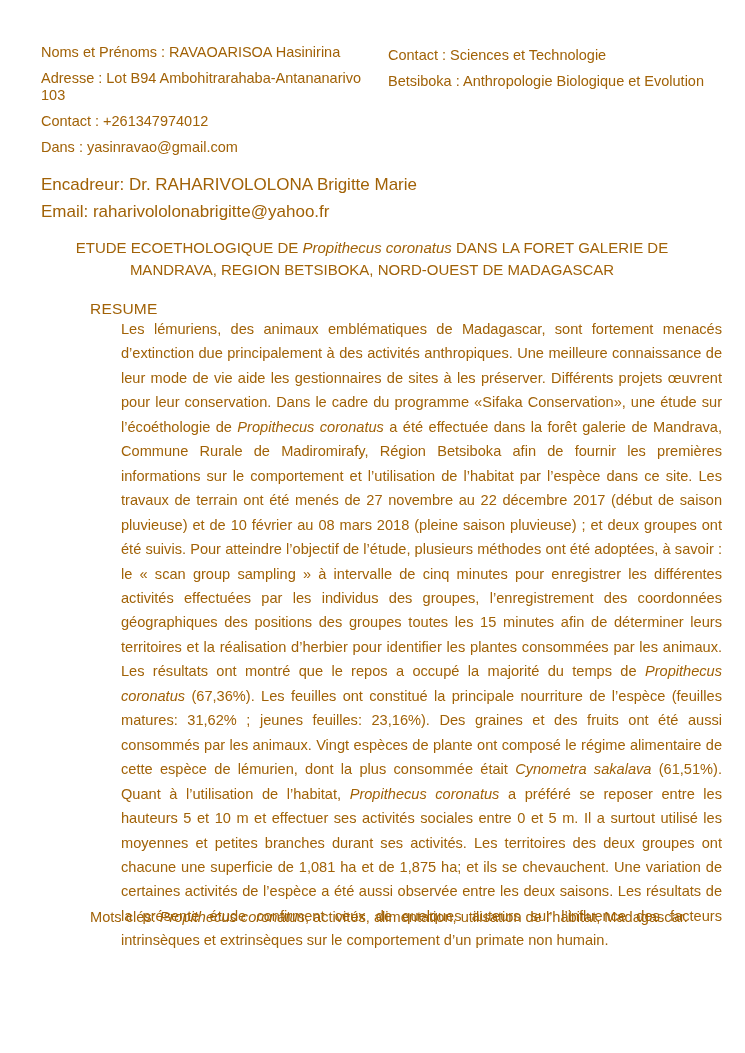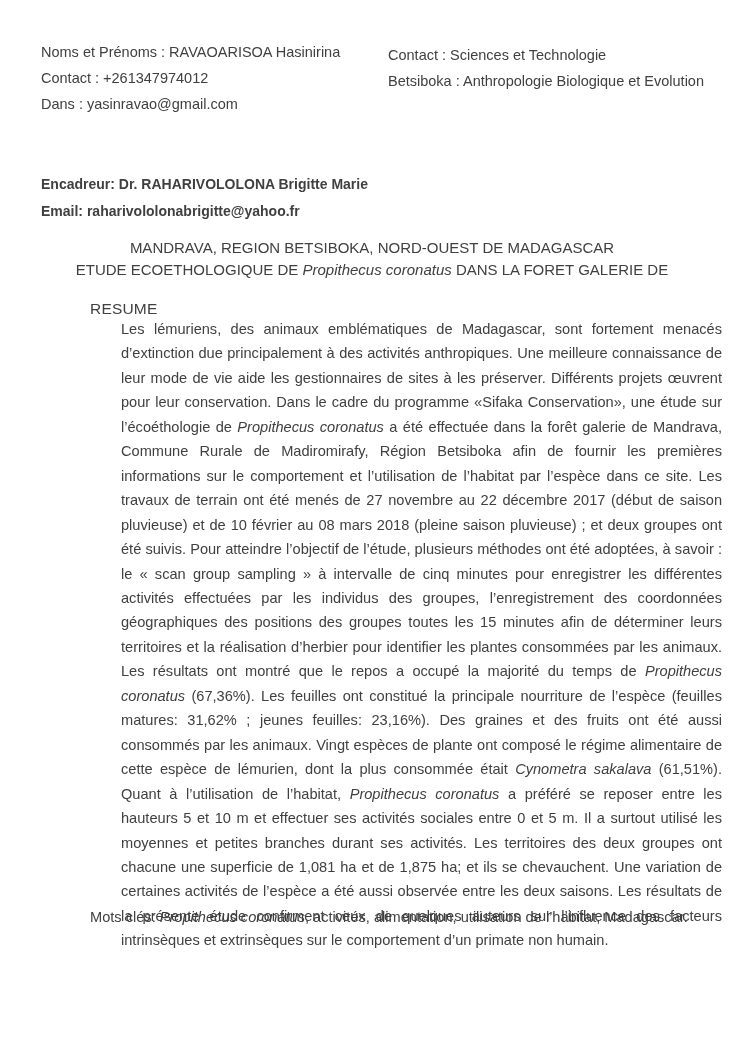--- a/index.html
+++ b/index.html
@@ -5,21 +5,21 @@
   html, body {
     margin: 0;
     padding: 0;
     background: #ffffff;
   }
   .page {
     position: relative;
     width: 745px;
     height: 1053px;
     background: #ffffff;
-    color: #404040;
+    color: #a16207;
     font-family: "Liberation Sans", "DejaVu Sans", sans-serif;
     overflow: hidden;
   }
   .field {
     font-size: 14.5px;
     line-height: 16.5px;
     margin: 0 0 9.5px 0;
   }
   .col-left {
     position: absolute;
@@ -33,24 +33,23 @@
     top: 47px;
     width: 345px;
   }
   .supervisor {
     position: absolute;
     left: 41px;
     top: 176px;
     width: 560px;
   }
   .sup-line {
-    font-size: 14px;
+    font-size: 17px;
     line-height: 17px;
     margin: 0 0 10px 0;
-    font-weight: bold;
   }
   .title-block {
     position: absolute;
     left: 52px;
     top: 237px;
     width: 640px;
     text-align: center;
     font-size: 15px;
     line-height: 21.5px;
   }
@@ -84,37 +83,38 @@
     font-style: italic;
   }
 </style>
 </head>
 <body>
 
 <div class="page">
 
   <div class="col-left">
     <p class="field">Noms et Prénoms : RAVAOARISOA Hasinirina</p>
+    <p class="field">Adresse : Lot B94 Ambohitrarahaba-Antananarivo 103</p>
     <p class="field">Contact : +261347974012</p>
     <p class="field">Dans : yasinravao@gmail.com</p>
   </div>
 
   <div class="col-right">
     <p class="field">Contact : Sciences et Technologie</p>
     <p class="field">Betsiboka : Anthropologie Biologique et Evolution</p>
   </div>
 
   <div class="supervisor">
     <p class="sup-line">Encadreur: Dr. RAHARIVOLOLONA Brigitte Marie</p>
     <p class="sup-line">Email: raharivololonabrigitte@yahoo.fr</p>
   </div>
 
   <div class="title-block">
+    <div><span>ETUDE ECOETHOLOGIQUE DE </span><span class="seg-italic">Propithecus coronatus</span><span> DANS LA FORET GALERIE DE</span></div>
     <div>MANDRAVA, REGION BETSIBOKA, NORD-OUEST DE MADAGASCAR</div>
-    <div><span>ETUDE ECOETHOLOGIQUE DE </span><span class="seg-italic">Propithecus coronatus</span><span> DANS LA FORET GALERIE DE</span></div>
   </div>
 
   <div class="resume-heading">RESUME</div>
 
   <div class="abstract"><span>Les lémuriens, des animaux emblématiques de Madagascar, sont fortement menacés d’extinction due principalement à des activités anthropiques. Une meilleure connaissance de leur mode de vie aide les gestionnaires de sites à les préserver. Différents projets œuvrent pour leur conservation. Dans le cadre du programme «Sifaka Conservation», une étude sur l’écoéthologie de </span><span class="seg-italic">Propithecus coronatus</span><span> a été effectuée dans la forêt galerie de Mandrava, Commune Rurale de Madiromirafy, Région Betsiboka afin de fournir les premières informations sur le comportement et l’utilisation de l’habitat par l’espèce dans ce site. Les travaux de terrain ont été menés de 27 novembre au 22 décembre 2017 (début de saison pluvieuse) et de 10 février au 08 mars 2018 (pleine saison pluvieuse) ; et deux groupes ont été suivis. Pour atteindre l’objectif de l’étude, plusieurs méthodes ont été adoptées, à savoir : le « scan group sampling » à intervalle de cinq minutes pour enregistrer les différentes activités effectuées par les individus des groupes, l’enregistrement des coordonnées géographiques des positions des groupes toutes les 15 minutes afin de déterminer leurs territoires et la réalisation d’herbier pour identifier les plantes consommées par les animaux. Les résultats ont montré que le repos a occupé la majorité du temps de </span><span class="seg-italic">Propithecus coronatus</span><span> (67,36%). Les feuilles ont constitué la principale nourriture de l’espèce (feuilles matures: 31,62% ; jeunes feuilles: 23,16%). Des graines et des fruits ont été aussi consommés par les animaux. Vingt espèces de plante ont composé le régime alimentaire de cette espèce de lémurien, dont la plus consommée était </span><span class="seg-italic">Cynometra sakalava</span><span> (61,51%). Quant à l’utilisation de l’habitat, </span><span class="seg-italic">Propithecus coronatus</span><span> a préféré se reposer entre les hauteurs 5 et 10 m et effectuer ses activités sociales entre 0 et 5 m. Il a surtout utilisé les moyennes et petites branches durant ses activités. Les territoires des deux groupes ont chacune une superficie de 1,081 ha et de 1,875 ha; et ils se chevauchent. Une variation de certaines activités de l’espèce a été aussi observée entre les deux saisons. Les résultats de la présente étude confirment ceux de quelques auteurs sur l’influence des facteurs intrinsèques et extrinsèques sur le comportement d’un primate non humain.</span></div>
 
   <div class="keywords"><span>Mots clés: </span><span class="seg-italic">Propithecus coronatus</span><span>, activités, alimentation, utilisation de l’habitat, Madagascar.</span></div>
 
 </div>
 

